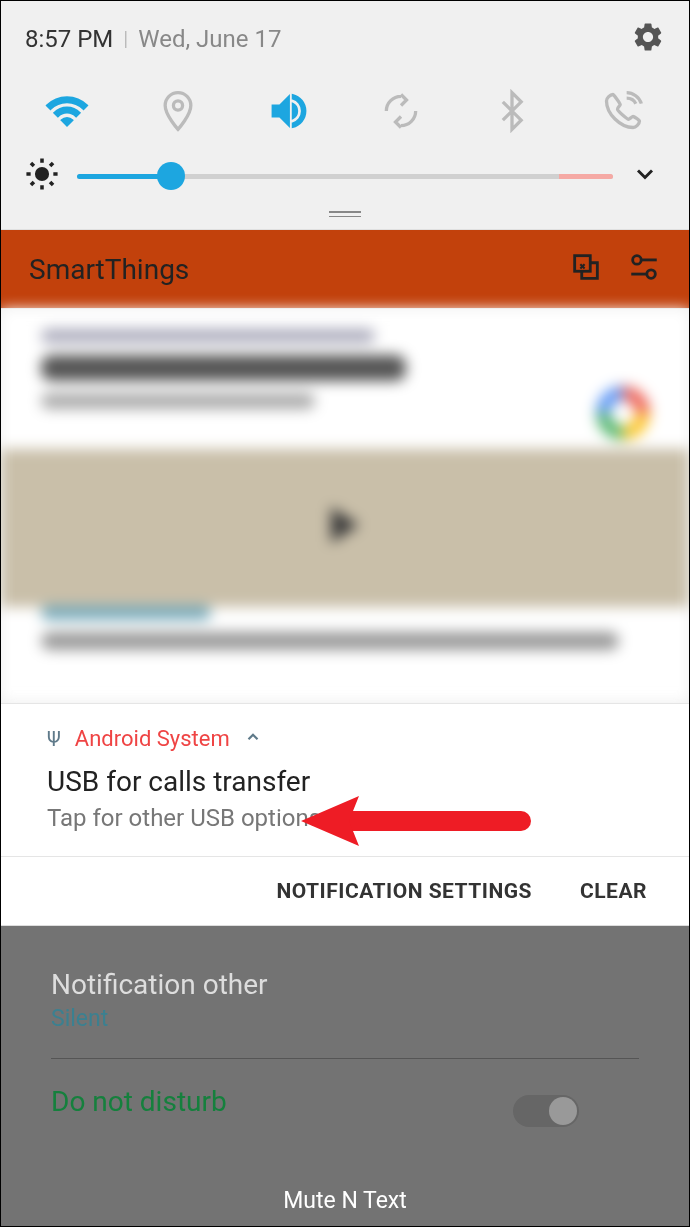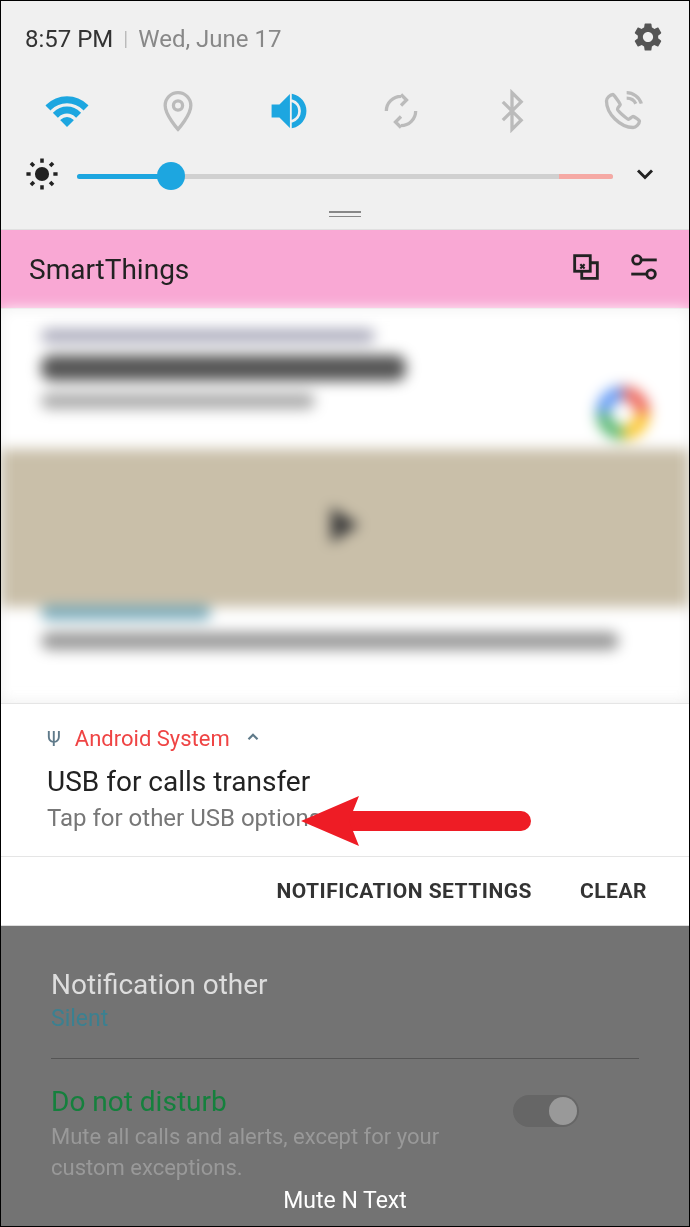--- a/index.html
+++ b/index.html
@@ -24,21 +24,21 @@
   .track-bg { position: absolute; top: 13px; left: 0; right: 0; height: 5px; background: #d0d0d0; border-radius: 3px; }
   .track-red { position: absolute; top: 13px; right: 0; width: 10%; height: 5px; background: #f5a9a4; border-radius: 0 3px 3px 0; }
   .track-fill { position: absolute; top: 13px; left: 0; width: 17%; height: 5px; background: #1da6e0; border-radius: 3px; }
   .thumb { position: absolute; top: 1px; left: 15%; width: 28px; height: 28px; background: #1da6e0; border-radius: 50%; }
   .expand-icon svg { width: 28px; height: 28px; stroke: #222; fill: none; stroke-width: 2.5; }
   
   .drag-handle { display: flex; justify-content: center; padding: 0 0 12px; }
   .handle-lines { width: 32px; height: 6px; display:flex; flex-direction:column; gap:3px; }
   .handle-lines div { height: 2px; background: #888; }
   
-  .smartthings-row { background: #f9a8d4; border-top: 1px solid #e0e0e0; border-bottom: 1px solid #e0e0e0; display: flex; align-items: center; padding: 20px 28px; }
+  .smartthings-row { background: #c2410c; border-top: 1px solid #e0e0e0; border-bottom: 1px solid #e0e0e0; display: flex; align-items: center; padding: 20px 28px; }
   .st-title { font-size: 28px; color: #222; flex: 1; }
   .st-icon { margin-left: 24px; }
   .st-icon svg { width: 34px; height: 34px; stroke: #222; fill: none; stroke-width: 2; }
   
   .blurred-section { height: 394px; background: #fff; filter: blur(7px); padding: 20px 40px; position: relative; border-bottom: 1px solid #e5e5e5;}
   .blur-line { height: 20px; background: #999; border-radius: 10px; margin-bottom: 12px; }
   .blur-media { position: absolute; top: 140px; left: 0; right: 0; height: 158px; background: #c9bfa9; }
   .google-circle { position:absolute; right: 40px; top: 78px; width:52px; height:52px; border-radius:50%; background: conic-gradient(#ea4335 0 25%, #fbbc05 25% 50%, #34a853 50% 75%, #4285f4 75% 100%); filter: blur(2px);}
   .google-inner {position:absolute; inset:12px; background:#fff; border-radius:50%;}
   .media-controls { position:absolute; top:198px; left:280px; display:flex; gap:50px;}
@@ -213,21 +213,20 @@
   <span class="action-btn">CLEAR</span>
 </div>
 
 <div class="dimmed-bg">
   <div class="bg-content">
     <div class="bg-title">Notification other</div>
     <div class="bg-sub">Silent</div>
     <hr class="bg-hr">
     <div style="position:relative;">
       <div class="bg-dnd-title">Do not disturb</div>
-      <div class="bg-dnd-sub">Mute all calls and alerts, except for your custom exceptions.</div>
       <div class="toggle-sw" style="top:10px;">
           <div class="toggle-knob"></div>
         </div>
     </div>
   </div>
 </div>
 
 <div class="carrier-label">Mute N Text</div>
 
 </body></html>

